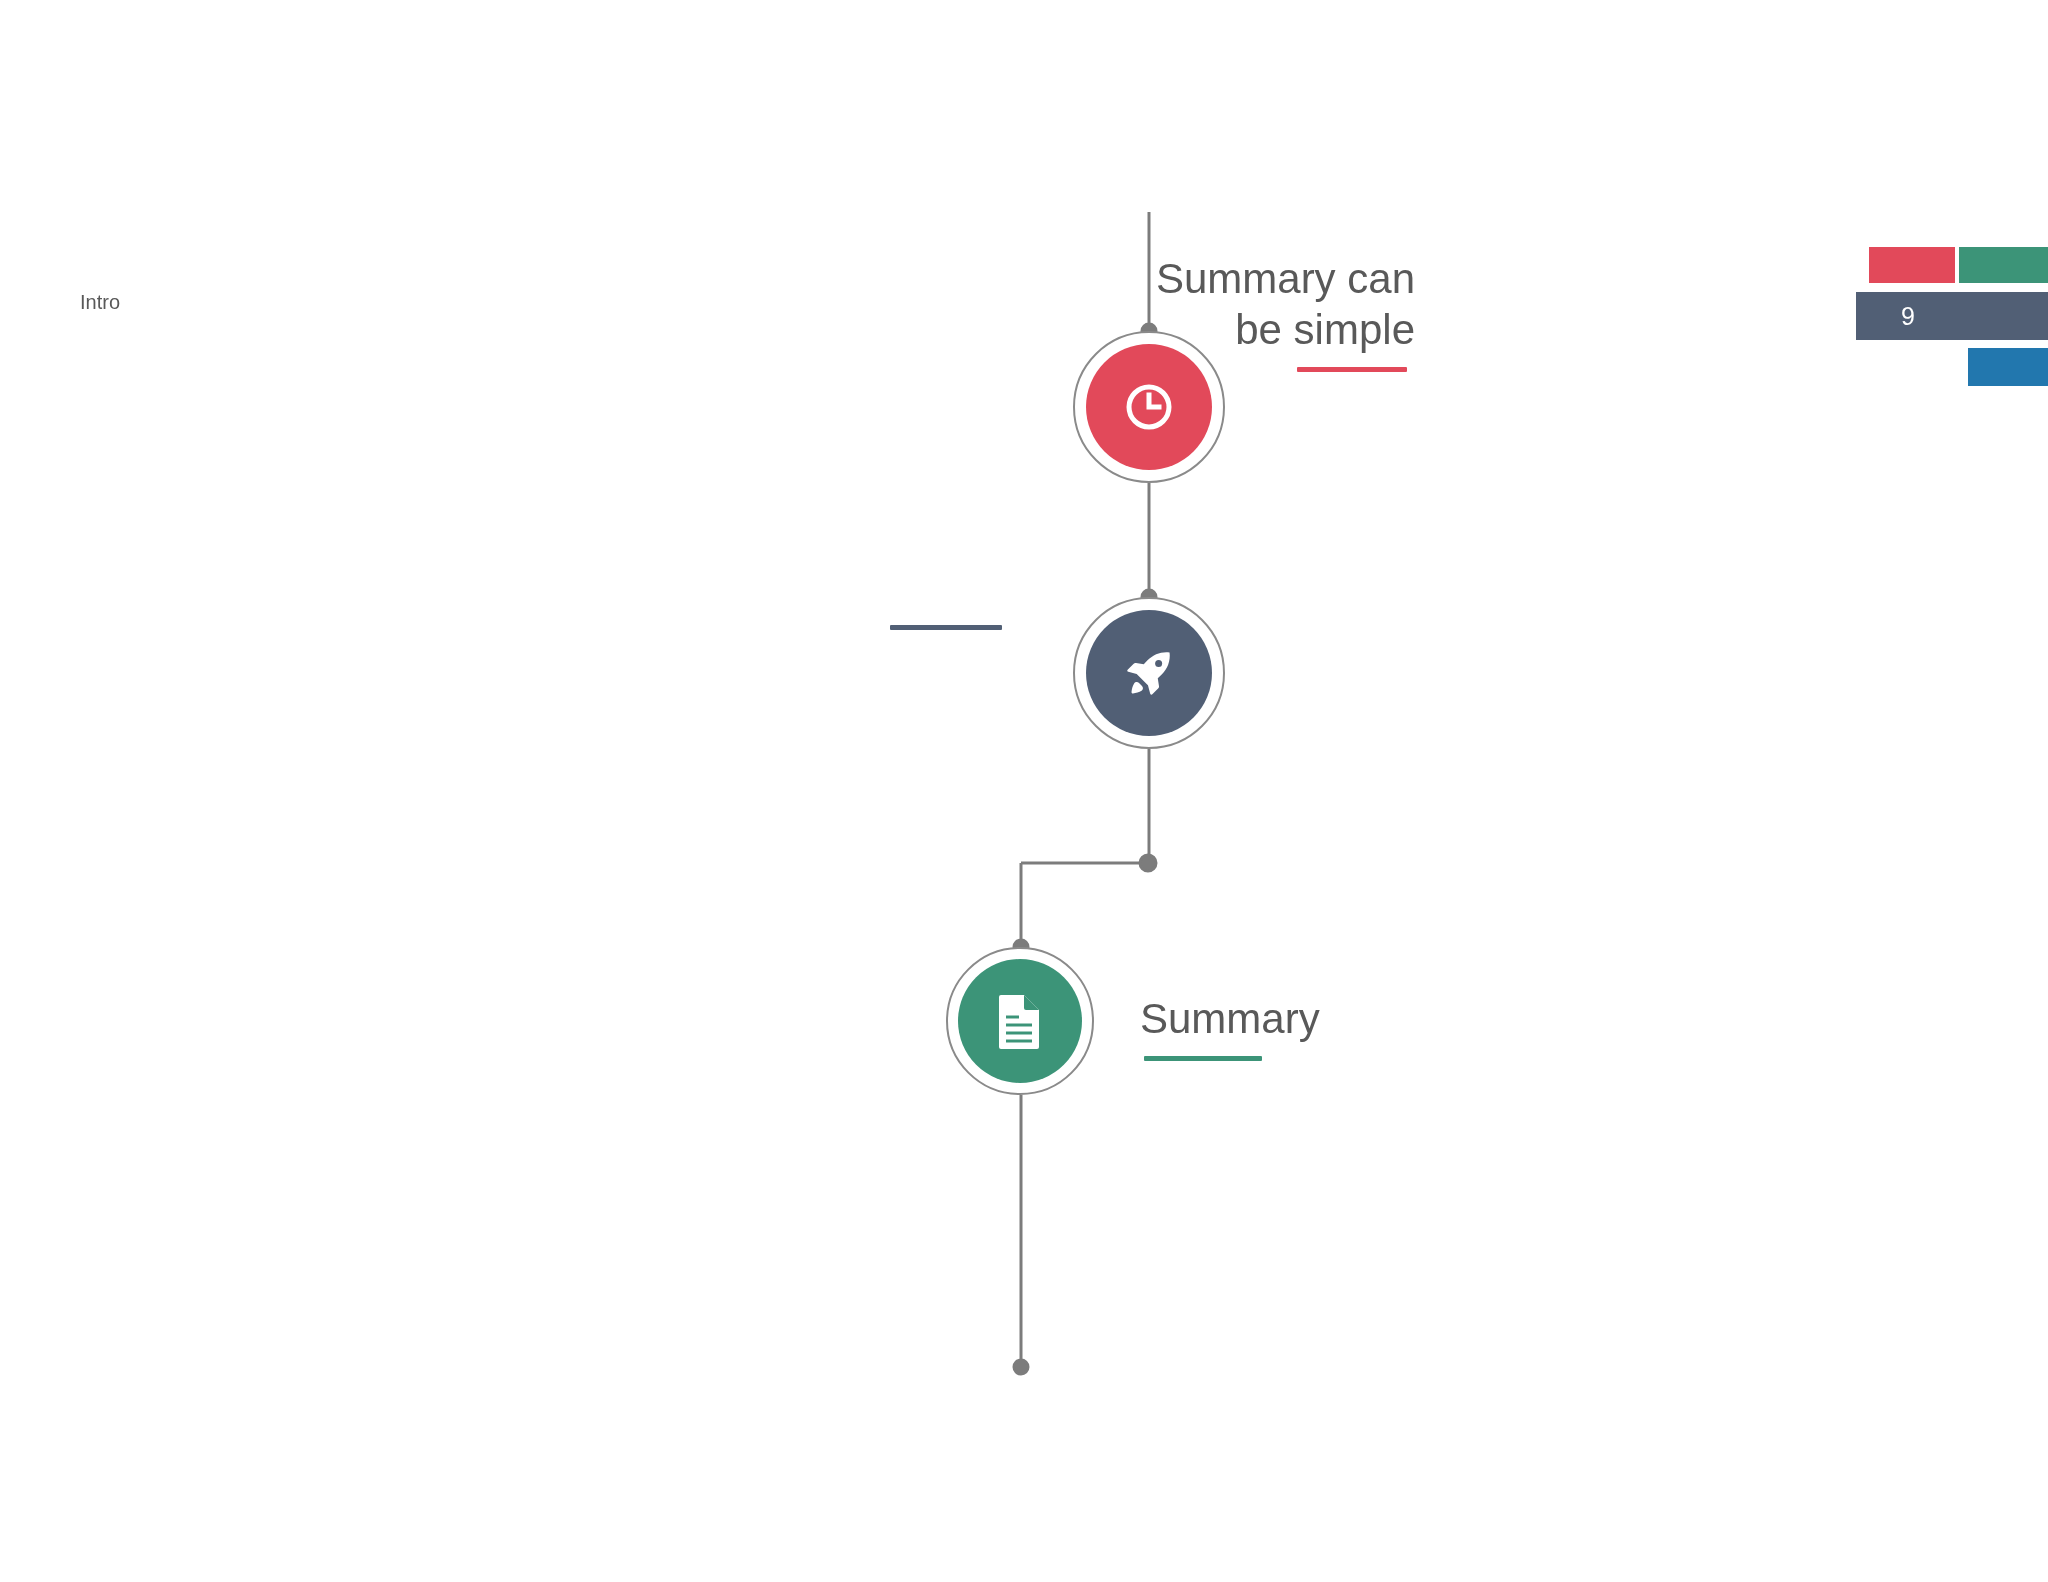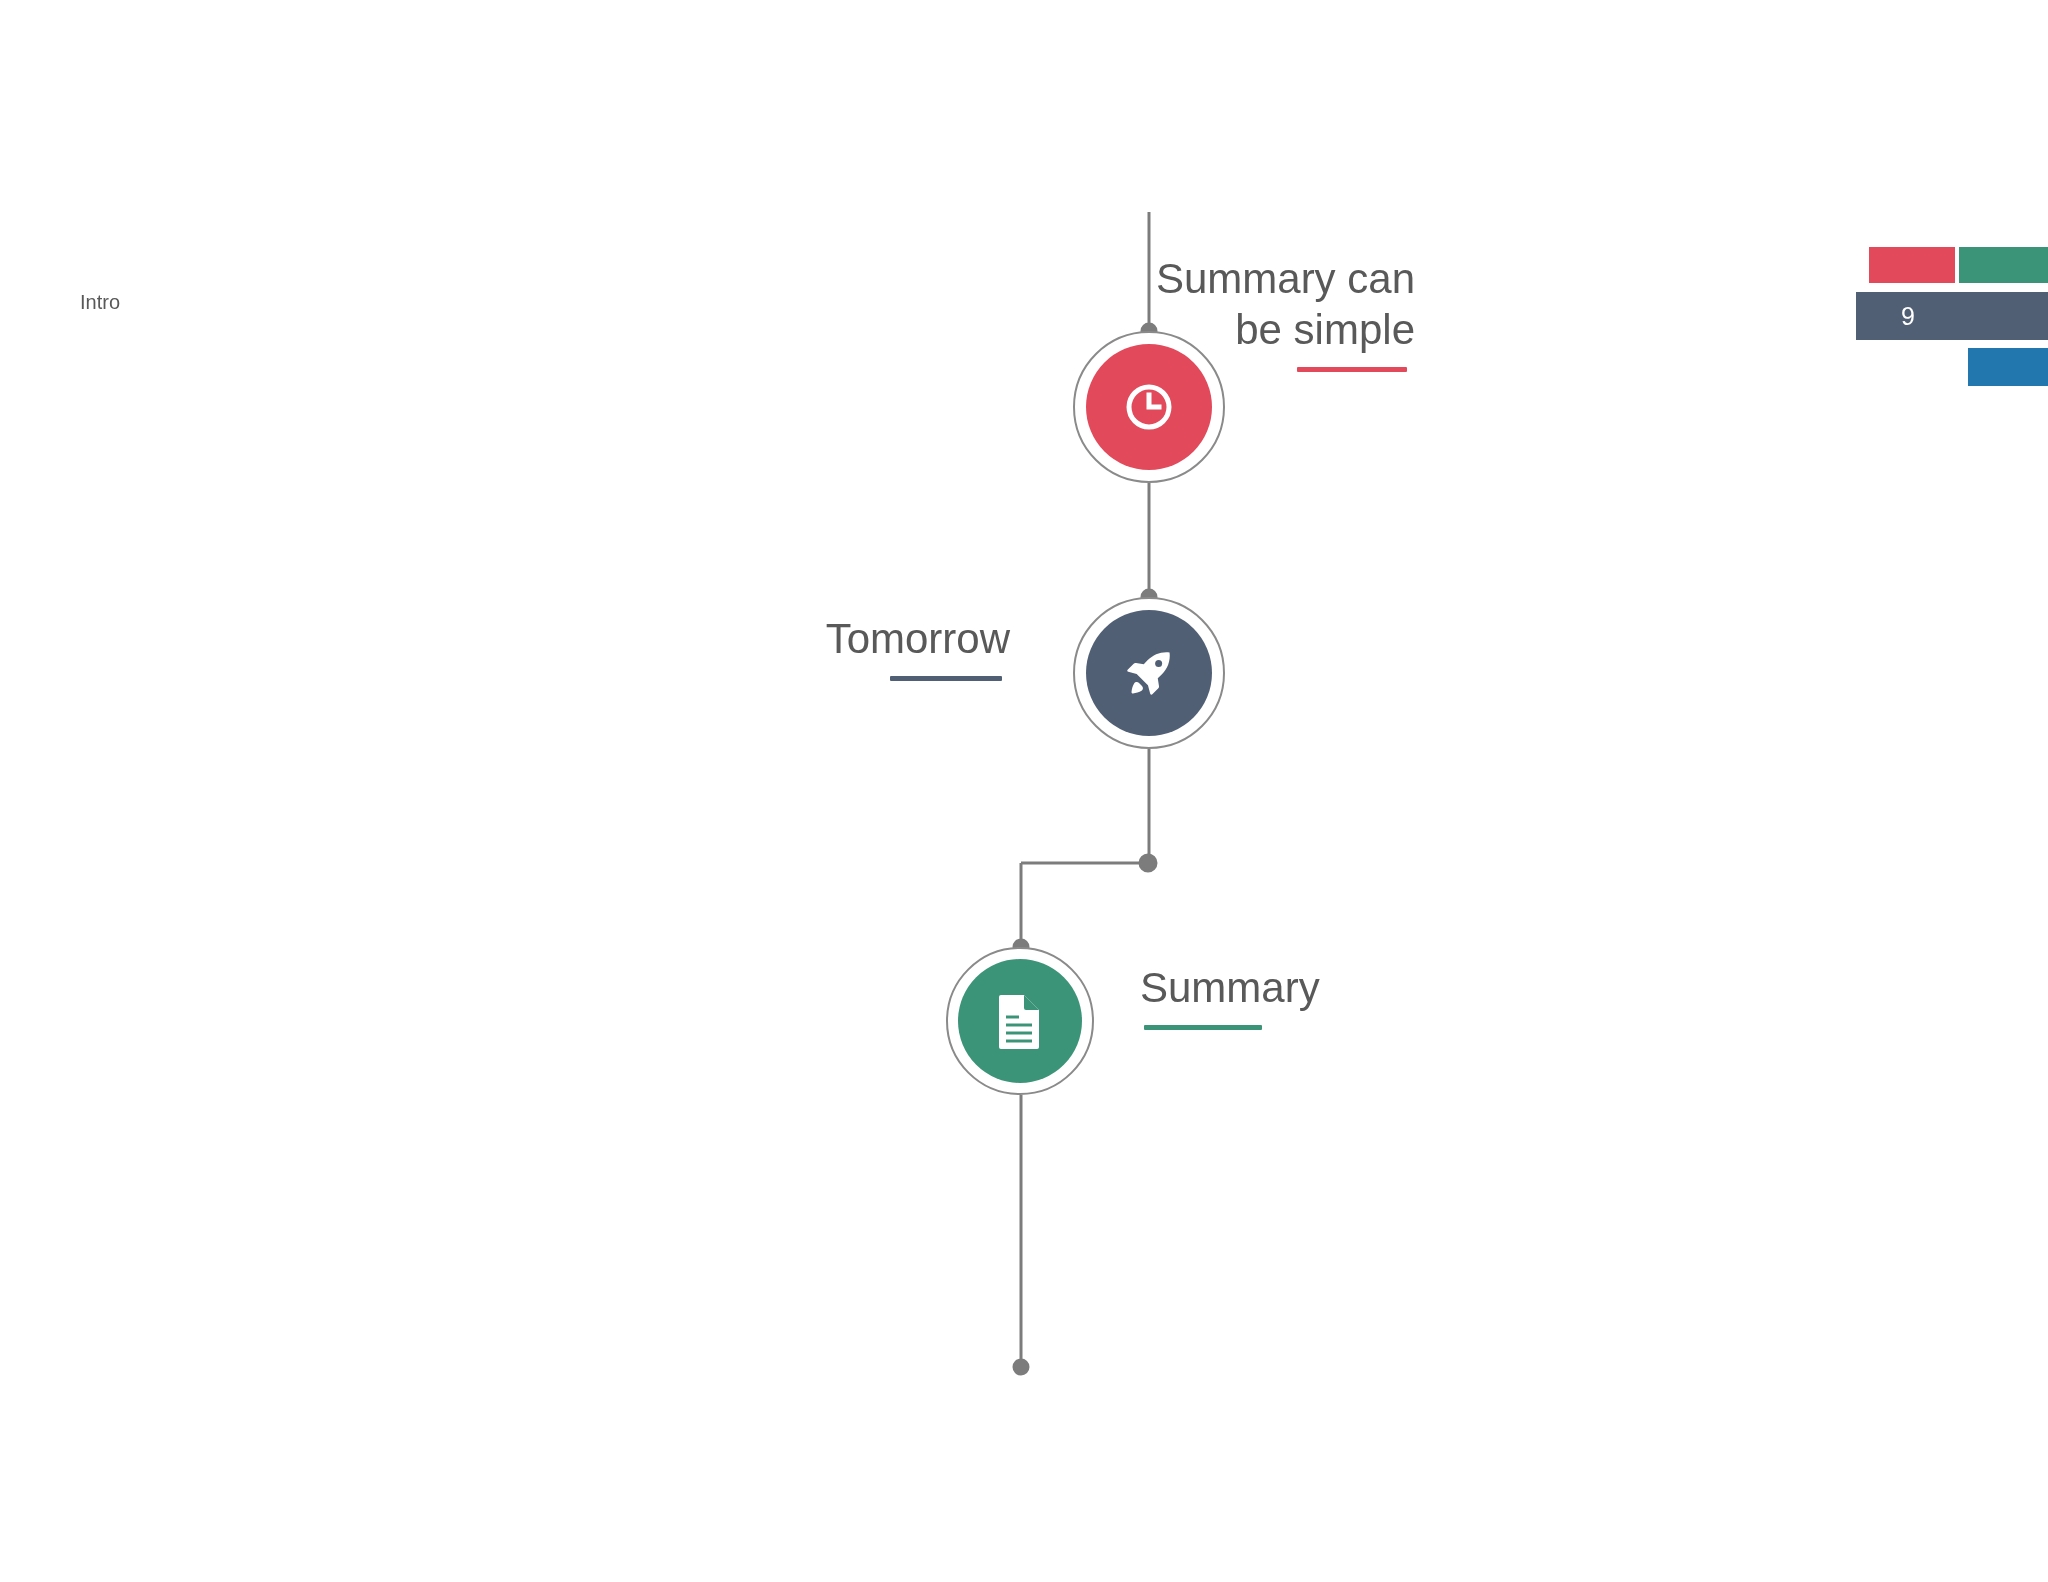--- a/index.html
+++ b/index.html
@@ -80,21 +80,21 @@
   #label-theories .label-text { font-size: 42px; text-align: right; }
   #label-theories .label-rule { background: #E2495A; width: 110px; margin-left: auto; margin-right: 8px; }
 
   
   #label-tomorrow { left: 520px; top: 613px; width: 490px; }
   #label-tomorrow .label-text { font-size: 42px; text-align: right; }
   #label-tomorrow .label-rule { background: #515F75; width: 112px; margin-left: auto; margin-right: 8px; }
 
   
   #label-summary { left: 1140px; top: 962px; width: 440px; }
-  #label-summary .label-text { font-size: 42px; text-align: left; }
+  #label-summary .label-text { font-size: 42px; text-align: left; margin-top: 31px; }
   #label-summary .label-rule { background: #3C9478; width: 118px; margin-left: 4px; }
 
   
   .deco { position: absolute; }
   #deco-red    { left: 1869px; top: 247px; width: 86px;  height: 36px; background: #E2495A; }
   #deco-green  { left: 1959px; top: 247px; width: 150px; height: 36px; background: #3C9478; }
   #deco-slate  { left: 1856px; top: 292px; width: 253px; height: 48px; background: #515F75;
                  display: flex; align-items: center; }
   #deco-slate .deco-number {
     color: #ffffff; font-size: 25px; margin-left: 45px; font-weight: 400;
@@ -175,21 +175,20 @@
     <div class="label-text">Intro</div>
   </div>
 
   <div class="label-block" id="label-theories">
     <div class="label-text">Summary can
 be simple</div>
     <div class="label-rule"></div>
   </div>
 
   <div class="label-block" id="label-tomorrow">
-    <div class="label-text">Tomorrow</div>
     <div class="label-rule"></div>
   </div>
 
   <div class="label-block" id="label-summary">
     <div class="label-text">Summary</div>
     <div class="label-rule"></div>
   </div>
 
   <div class="deco" id="deco-red"></div>
   <div class="deco" id="deco-green"></div>

